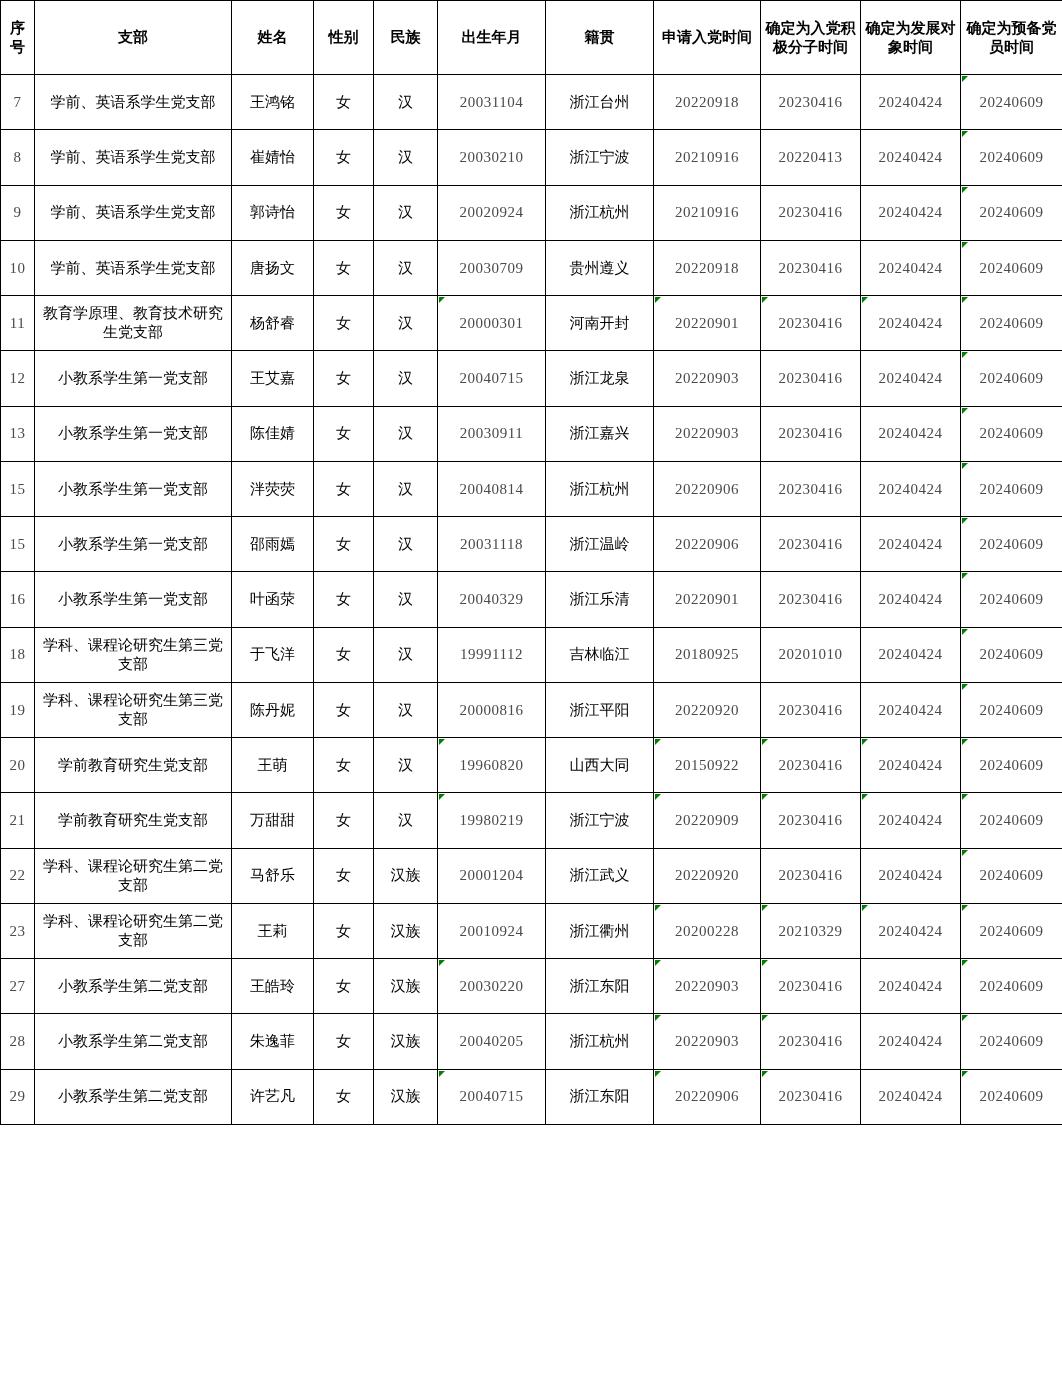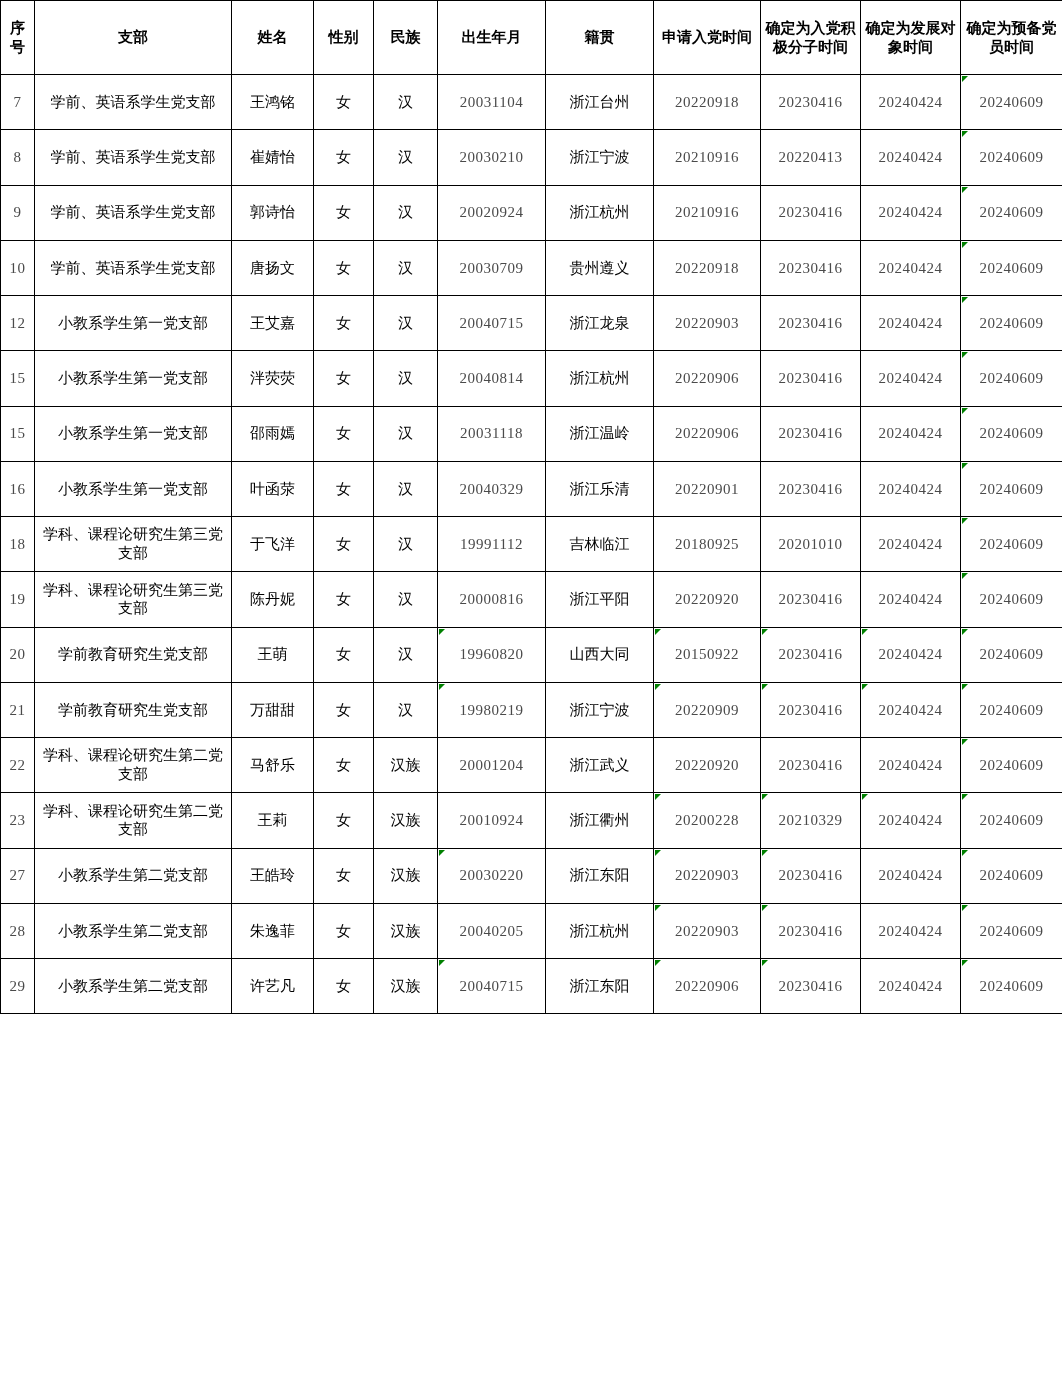--- a/index.html
+++ b/index.html
@@ -126,27 +126,53 @@
         <td class="cjk">女</td>
         <td class="cjk">汉</td>
         <td class="num">20030709</td>
         <td class="cjk">贵州遵义</td>
         <td class="num">20220918</td>
         <td class="num">20230416</td>
         <td class="num">20240424</td>
         <td class="num">20240609<span class="tri"></span></td>
       </tr>
       <tr>
+        <td class="num">11</td>
+        <td class="cjk">教育学原理、教育技术研究生党支部</td>
+        <td class="cjk">杨舒睿</td>
+        <td class="cjk">女</td>
+        <td class="cjk">汉</td>
+        <td class="num">20000301<span class="tri"></span></td>
+        <td class="cjk">河南开封</td>
+        <td class="num">20220901<span class="tri"></span></td>
+        <td class="num">20230416<span class="tri"></span></td>
+        <td class="num">20240424<span class="tri"></span></td>
+        <td class="num">20240609<span class="tri"></span></td>
+      </tr>
+      <tr>
         <td class="num">12</td>
         <td class="cjk">小教系学生第一党支部</td>
         <td class="cjk">王艾嘉</td>
         <td class="cjk">女</td>
         <td class="cjk">汉</td>
         <td class="num">20040715</td>
         <td class="cjk">浙江龙泉</td>
+        <td class="num">20220903</td>
+        <td class="num">20230416</td>
+        <td class="num">20240424</td>
+        <td class="num">20240609<span class="tri"></span></td>
+      </tr>
+      <tr>
+        <td class="num">13</td>
+        <td class="cjk">小教系学生第一党支部</td>
+        <td class="cjk">陈佳婧</td>
+        <td class="cjk">女</td>
+        <td class="cjk">汉</td>
+        <td class="num">20030911</td>
+        <td class="cjk">浙江嘉兴</td>
         <td class="num">20220903</td>
         <td class="num">20230416</td>
         <td class="num">20240424</td>
         <td class="num">20240609<span class="tri"></span></td>
       </tr>
       <tr>
         <td class="num">15</td>
         <td class="cjk">小教系学生第一党支部</td>
         <td class="cjk">泮荧荧</td>
         <td class="cjk">女</td>

